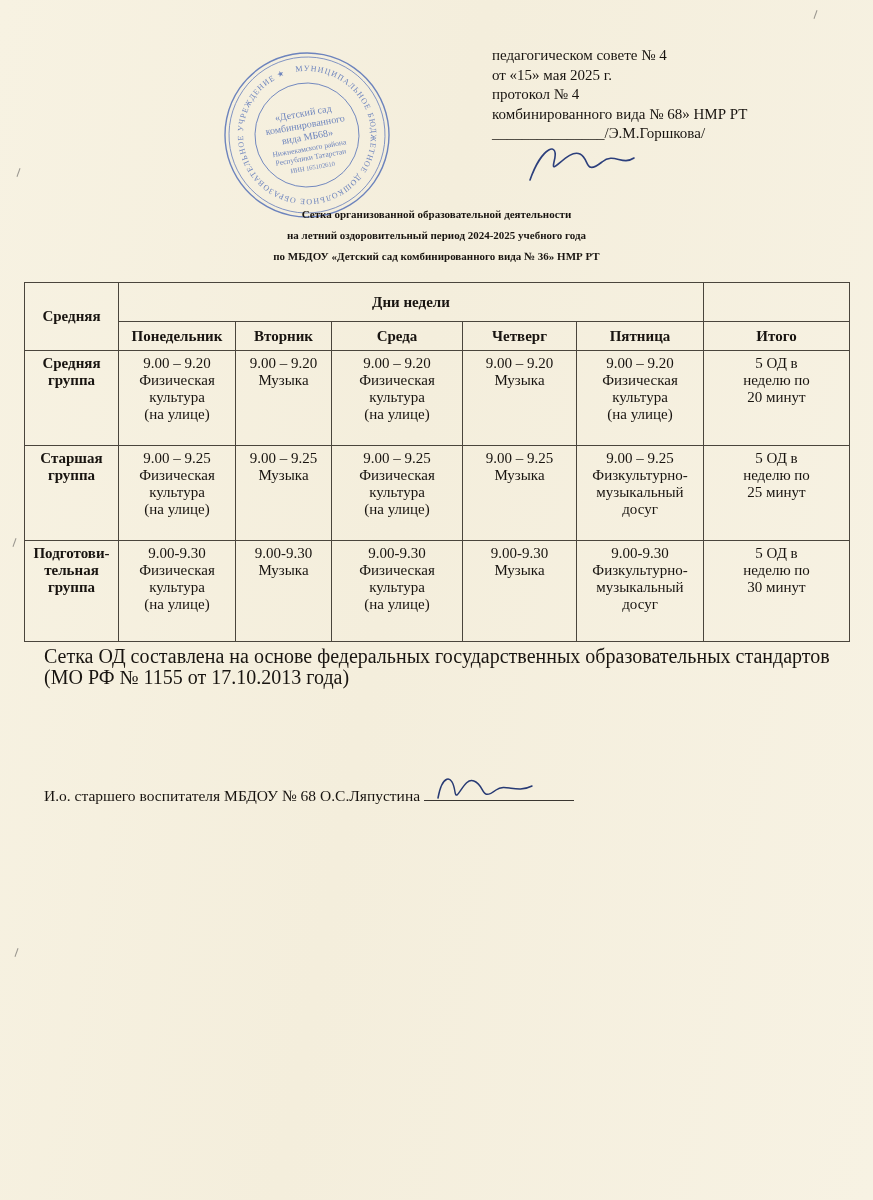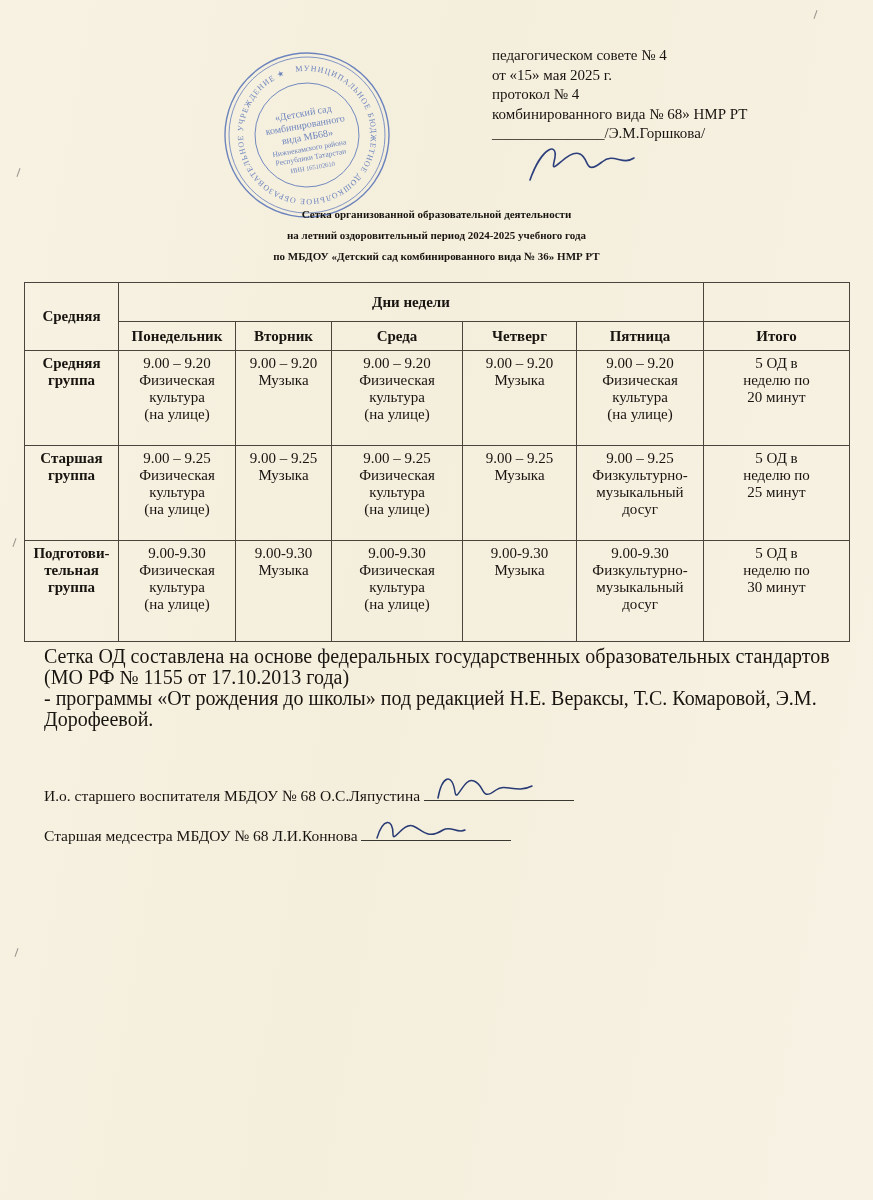--- a/index.html
+++ b/index.html
@@ -213,40 +213,31 @@
           <td>5 ОД в
 неделю по
 30 минут</td>
         </tr>
       </tbody>
     </table>
   </div>
 
   <div class="notes">
     <p class="note">Сетка ОД составлена на основе федеральных государственных образовательных стандартов (МО РФ № 1155 от 17.10.2013 года)</p>
-    <p class="note">- программы «От рождения до школы» под редакцией Н.Е. Вераксы, Т.С. Комаровой, Э.М. Дорофеевой.</p>
   </div>
 
   <div class="signoff">
     <div class="signoff-row">
       <span>И.о. старшего воспитателя  МБДОУ № 68  О.С.Ляпустина</span>
       <span class="sig-line">
         <svg width="110" height="38" viewBox="0 0 110 38">
           <path d="M6 30 C10 8, 20 4, 23 24 C25 36, 32 8, 42 13 C54 18, 48 34, 64 22 C74 15, 84 26, 100 18" fill="none" stroke="#273a74" stroke-width="1.5" stroke-linecap="round"></path>
         </svg>
       </span>
     </div>
-    <div class="signoff-row">
-      <span>Старшая медсестра МБДОУ №  68    Л.И.Коннова</span>
-      <span class="sig-line">
-        <svg width="100" height="34" viewBox="0 0 100 34">
-          <path d="M8 26 C14 6, 24 6, 24 22 C24 32, 34 10, 44 14 C54 18, 58 28, 74 18 C82 13, 88 22, 96 18" fill="none" stroke="#273a74" stroke-width="1.5" stroke-linecap="round"></path>
-        </svg>
-      </span>
-    </div>
   </div>
 
   <div class="artifact" style="left:18px;top:168px;"></div>
   <div class="artifact" style="left:14px;top:538px;"></div>
   <div class="artifact" style="left:16px;top:948px;"></div>
   <div class="artifact" style="left:815px;top:10px;"></div>
 
 </div>
 
 </body></html>

